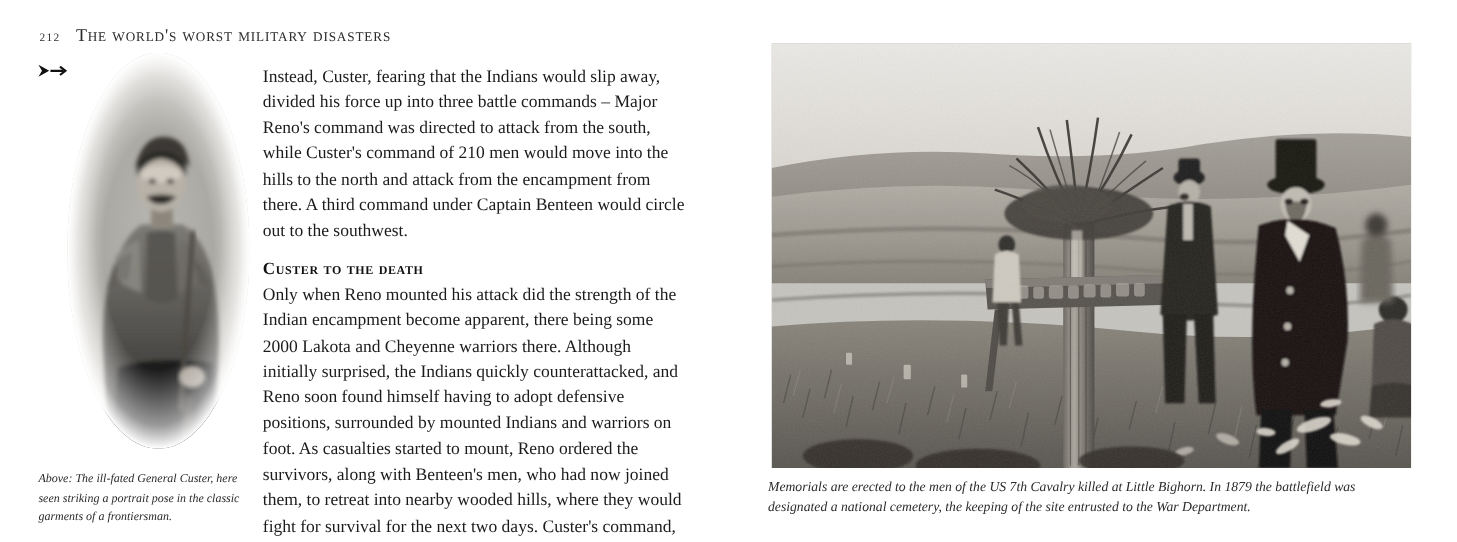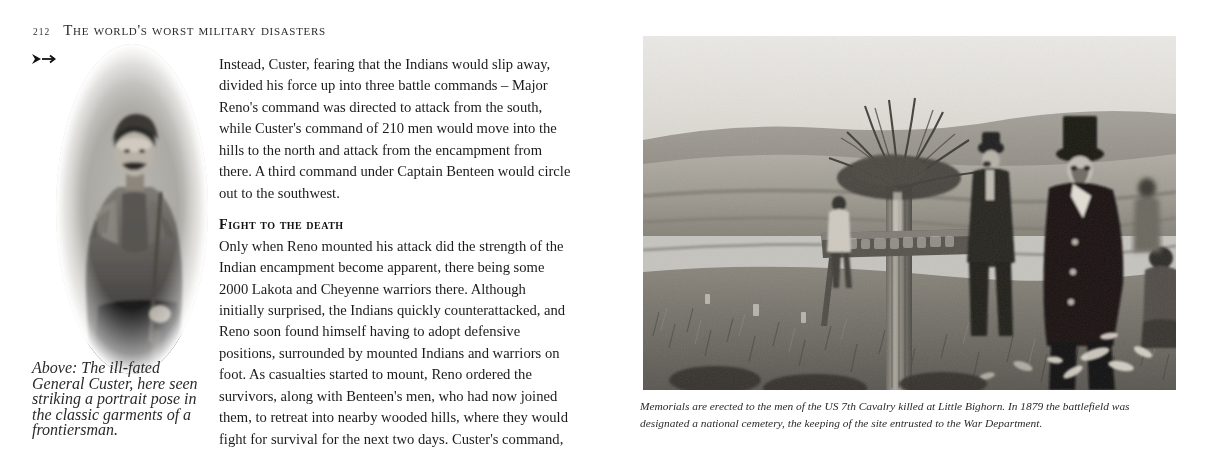--- a/index.html
+++ b/index.html
@@ -76,24 +76,24 @@
   }
   .pv-canvas {
     position: absolute;
     inset: 0;
     display: block;
   }
 
   .caption-left {
     position: absolute;
     left: 32px;
-    top: 360px;
+    top: 392px;
     width: 180px;
     font-style: italic;
-    font-size: 16px;
+    font-size: 10px;
     line-height: 15.6px;
     color: #2a2a2a;
   }
 
   .column-text {
     position: absolute;
     left: 219px;
     top: 54px;
     width: 352px;
     font-size: 14.6px;
@@ -249,21 +249,21 @@
             <rect x="0" y="0" width="152" height="330" fill="none"></rect>
           </g>
         </svg>
       </div>
     </div>
 
     <div class="caption-left">Above: The ill-fated General Custer, here seen striking a portrait pose in the classic garments of a frontiersman.</div>
 
     <div class="column-text">
       <p>Instead, Custer, fearing that the Indians would slip away, divided his force up into three battle commands – Major Reno's command was directed to attack from the south, while Custer's command of 210 men would move into the hills to the north and attack from the encampment from there. A third command under Captain Benteen would circle out to the southwest.</p>
-      <p class="section-head">Fight to the death</p>
+      <p class="section-head">Custer to the death</p>
       <p><span>Only when Reno mounted his attack did the strength of the Indian encampment become apparent, there being some 2000 Lakota and Cheyenne warriors there. Although initially surprised, the Indians quickly counterattacked, and Reno soon found himself having to adopt defensive positions, surrounded by mounted Indians and warriors on foot. As casualties started to mount, Reno ordered the survivors, along with Benteen's men, who had now joined them, to retreat into nearby wooded hills, where they would fight for survival for the next two days. Custer's command, meanwhile, had been surrounded about 6.4km (4 miles) away on hilly ground. Few facts are really known of how they died, except that every soldier – including Custer himself – was slaughtered, their naked and mutilated bodies being discovered scattered around Little Big Horn, most on what is today known, appropriately, as Last Stand Hill.</span></p>
     </div>
   </div>
 
   <div class="page-right">
 
     <div class="photo-frame">
       <svg class="photo-canvas" viewBox="0 0 533 354" preserveAspectRatio="none">
         <defs>
           <linearGradient id="sky" x1="0" y1="0" x2="0" y2="1">

